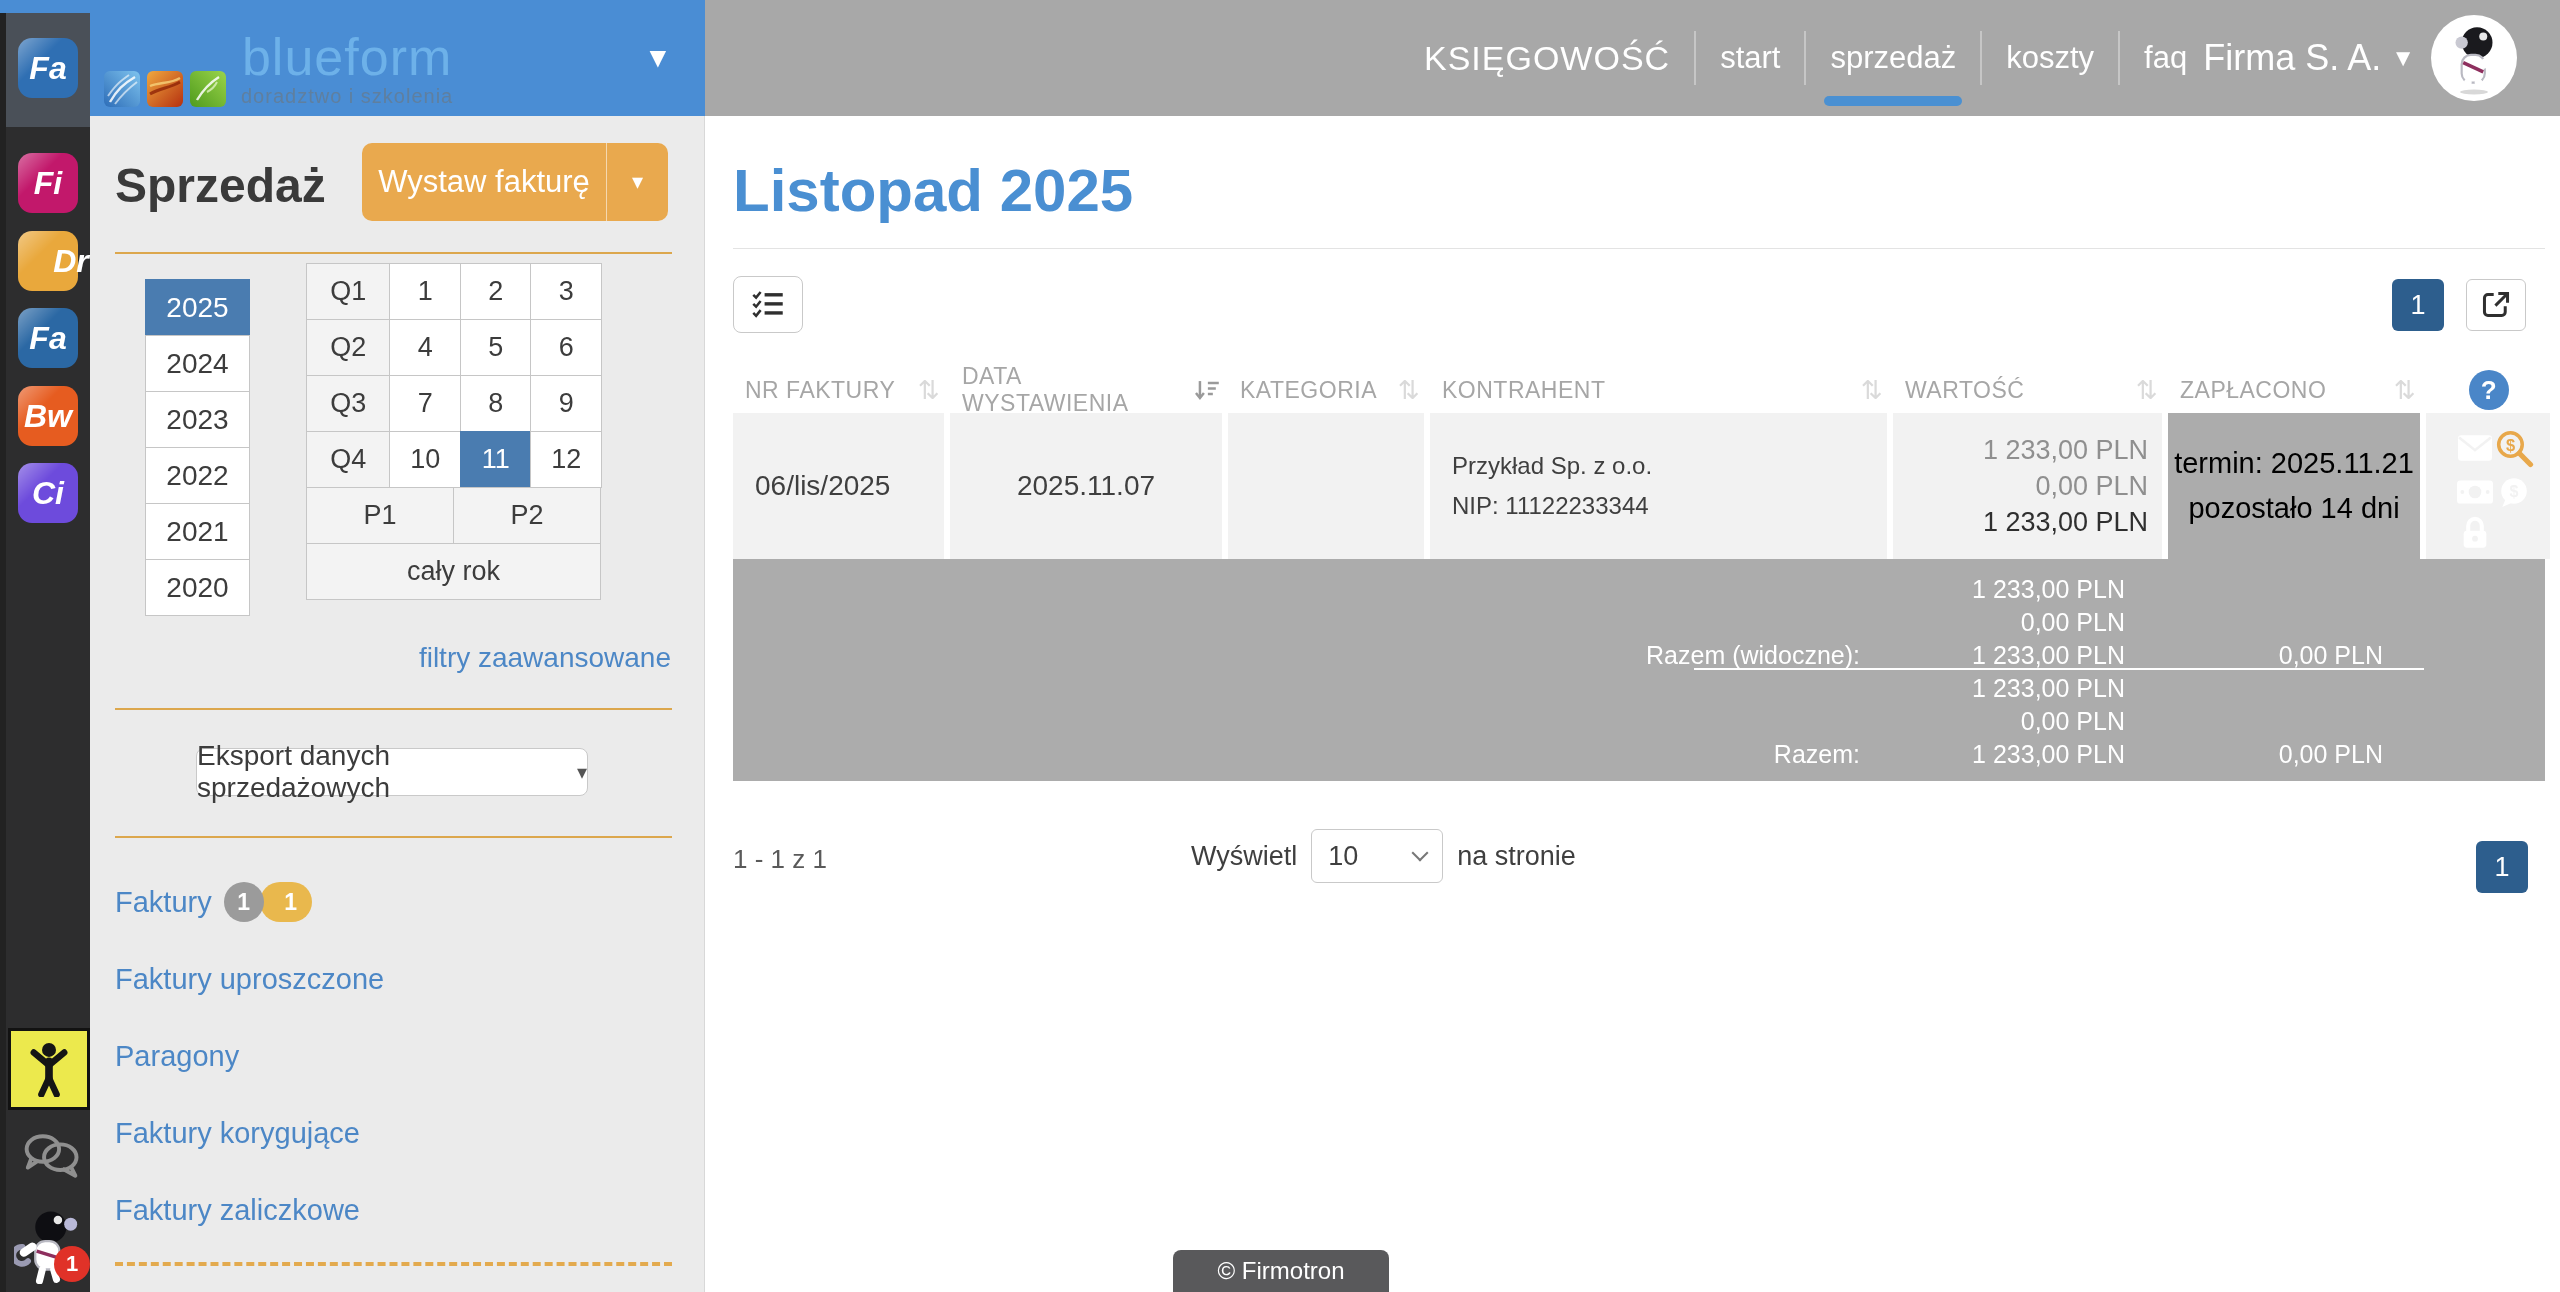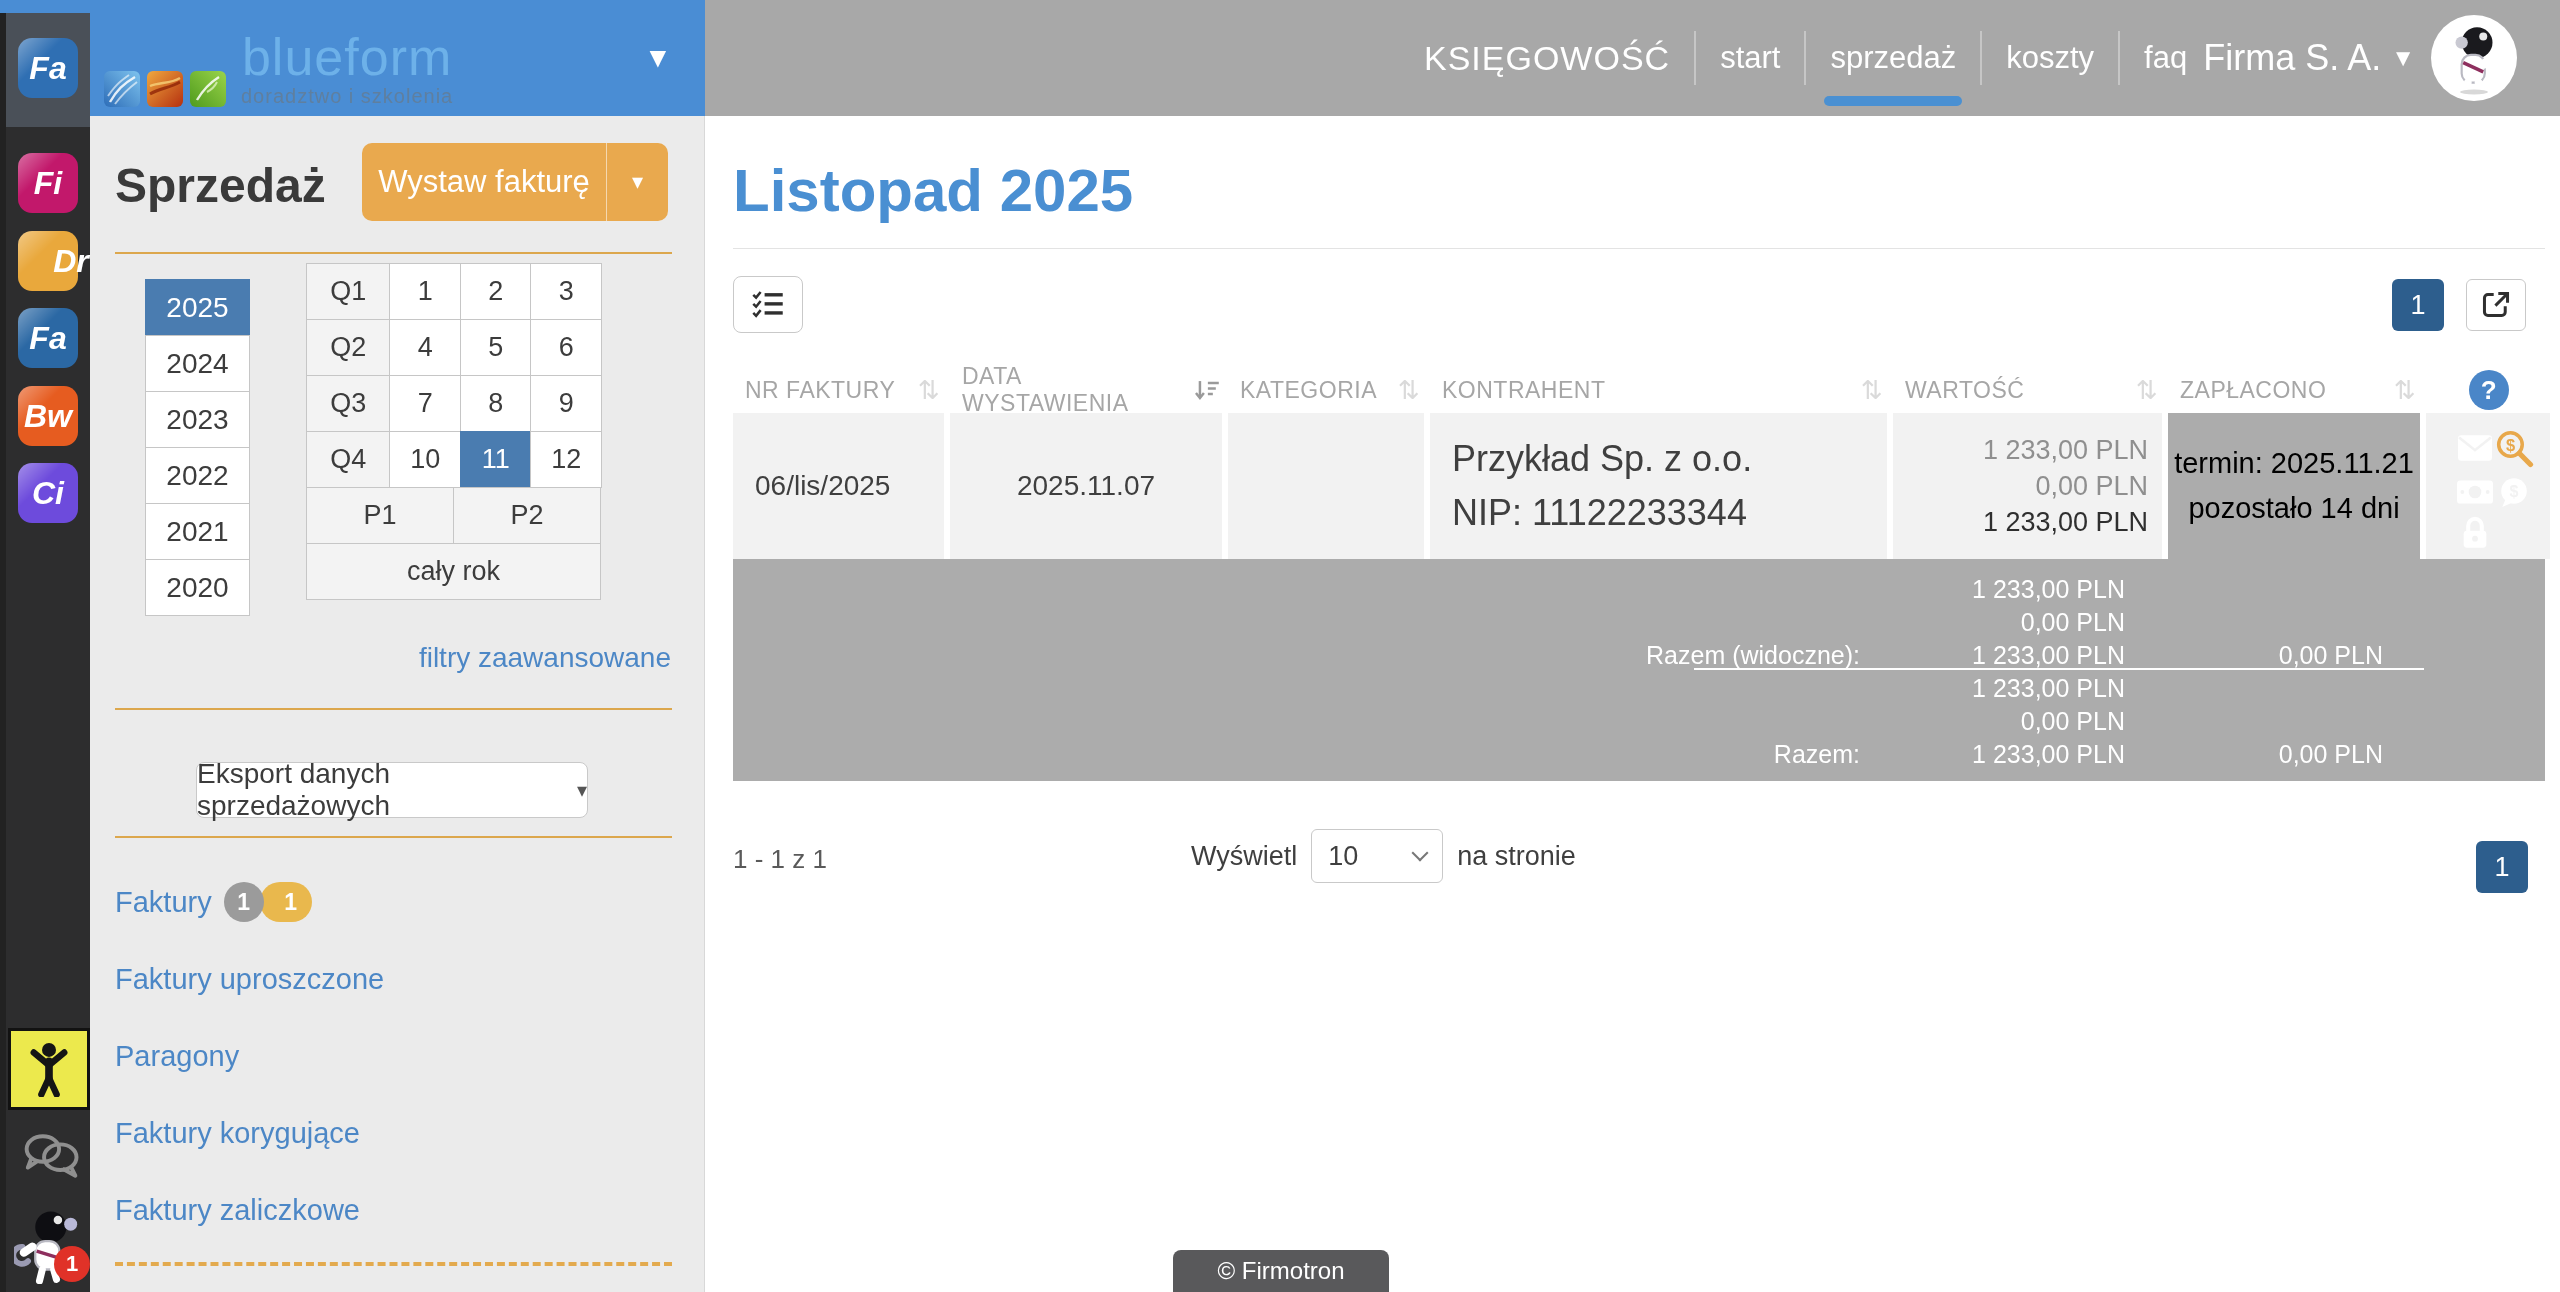--- a/index.html
+++ b/index.html
@@ -51,22 +51,22 @@
   .yr.active { background:#4a7cb0; border-color:#4a7cb0; color:#fff; }
   .pgrid { position:absolute; left:217px; top:148px; width:295px; }
   .prow { display:flex; margin-top:-1px; }
   .pc { height:57px; border:1px solid #c6c6c6; margin-left:-1px; display:flex; align-items:center; justify-content:center; font-size:27px; color:#3c3c3c; cursor:pointer; }
   .pc.q { width:85px; background:#f3f3f3; }
   .pc.m { width:72px; background:#fff; }
   .pc.m.sel { background:#4a7cb0; color:#fff; border-color:#4a7cb0; }
   .pc.half { width:148px; background:#f3f3f3; }
   .pc.full { width:295px; background:#f3f3f3; }
   .adv-link { position:absolute; right:33px; top:526px; font-size:28px; color:#4c87c6; cursor:pointer; }
-  .export-btn { position:absolute; left:106px; top:632px; width:392px; height:56px; background:#fff; border:1px solid #c9c9c9; border-radius:8px;
-    display:flex; align-items:center; justify-content:center; gap:12px; font-size:28px; color:#3c3c3c; cursor:pointer;margin-top:14px; }
+  .export-btn { position:absolute; left:106px; top:632px; width:392px; height:48px; background:#fff; border:1px solid #c9c9c9; border-radius:8px;
+    display:flex; align-items:center; justify-content:center; gap:12px; font-size:28px; color:#3c3c3c; cursor:pointer; }
   .export-caret { font-size:20px; color:#555; }
   .side-links { position:absolute; left:25px; top:770px; }
   .side-link-row { height:32px; margin-bottom:45px; display:flex; align-items:center; gap:12px; }
   .side-link { font-size:29px; color:#4c87c6; cursor:pointer; }
   .badge-gray { width:40px; height:40px; border-radius:50%; background:#9b9b9b; color:#fff; font-size:23px; font-weight:bold;
     display:flex; align-items:center; justify-content:center; z-index:2; position:relative; }
   .badge-yellow { min-width:52px; height:40px; border-radius:20px; background:#e9b84d; color:#fff; font-size:23px; font-weight:bold;
     display:flex; align-items:center; justify-content:center; margin-left:-16px; padding-left:10px; z-index:1; position:relative; }
   .dashed-rule { position:absolute; left:25px; top:1146px; width:557px; border-top:4px dashed #e3aa4e; }
   
@@ -88,21 +88,21 @@
   .thead { position:absolute; left:28px; top:247px; height:48px; }
   .th { display:flex; justify-content:space-between; align-items:center; color:#a6a6a6; font-size:23px; padding-left:12px; letter-spacing:.5px; }
   .sort-glyph { color:#dadada; font-size:26px; margin-right:4px; }
   .th-help { justify-content:flex-end; padding-right:36px; }
   .q-circle { width:40px; height:40px; border-radius:50%; background:#4a86c8; color:#fff; font-size:26px; font-weight:bold;
     display:flex; align-items:center; justify-content:center; cursor:pointer; }
   .trow { position:absolute; left:28px; top:297px; height:146px; }
   .td { background:#f2f2f2; }
   .td1 { display:flex; align-items:center; padding-left:22px; font-size:28px; color:#3f3f3f; }
   .td2 { display:flex; align-items:center; justify-content:center; font-size:28px; color:#3f3f3f; }
-  .td4 { display:flex; flex-direction:column; justify-content:center; padding-left:22px; gap:12px; font-size:36px; color:#3f3f3f; }
+  .td4 { display:flex; flex-direction:column; justify-content:center; padding-left:22px; gap:12px; font-size:24px; color:#3f3f3f; }
   .td5 { display:flex; flex-direction:column; justify-content:center; align-items:flex-end; padding-right:14px; font-size:27px; color:#8f8f8f; line-height:36px; }
   .td5 .total { color:#2f2f2f; }
   .td6 { background:#acacac; display:flex; flex-direction:column; align-items:center; justify-content:center; gap:12px; font-size:29px; color:#000000; }
   .td7 { padding:12px 16px 6px 30px; display:grid; grid-template-columns:1fr 1fr; justify-items:center; align-items:center; row-gap:4px; }
   .summary { position:absolute; left:28px; top:443px; width:1812px; height:222px; background:#acacac; padding-top:14px; }
   .srow { display:flex; height:33px; color:#fff; font-size:25px; align-items:center; }
   .s-label { width:1127px; text-align:right; }
   .s-val { width:275px; text-align:right; padding-right:10px; }
   .s-paid { width:258px; text-align:right; padding-right:10px; }
   .s-underline { position:absolute; left:961px; top:109px; width:730px; height:2px; background:#fff; }

